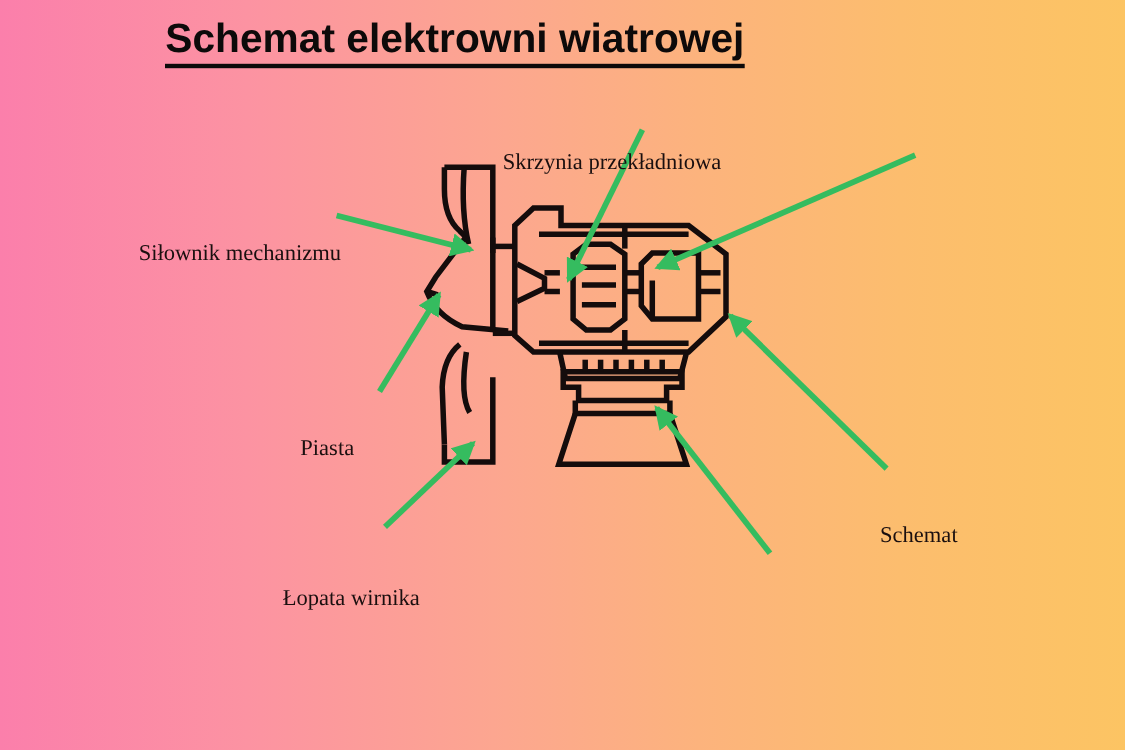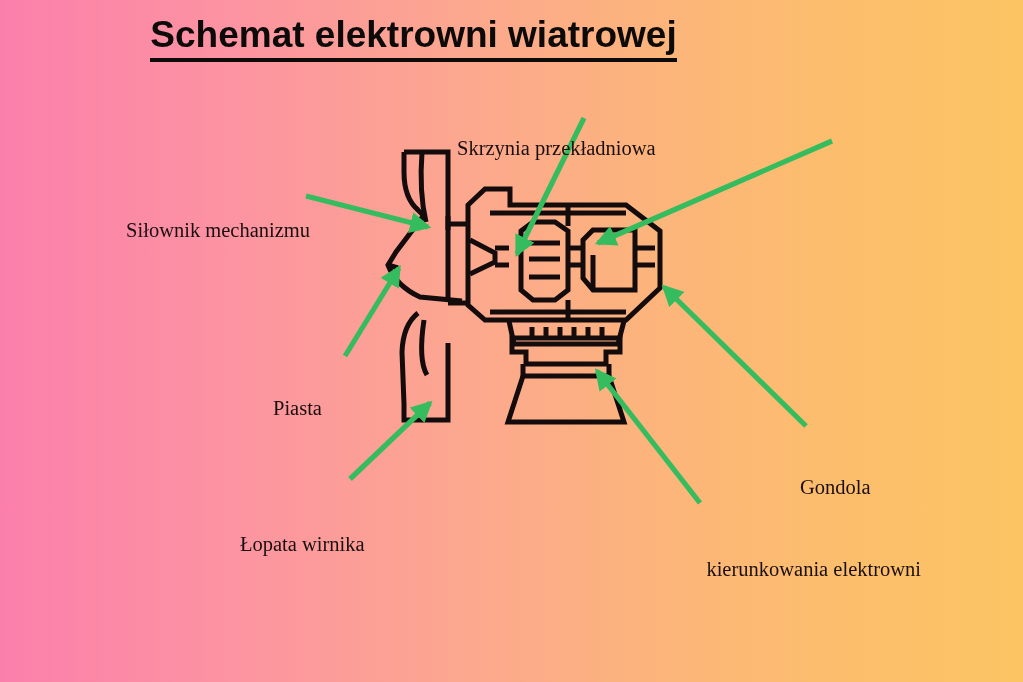--- a/index.html
+++ b/index.html
@@ -146,24 +146,23 @@
 
   <div class="label c" style="left:70px; top:168px; width:240px;">
     <div>Siłownik mechanizmu</div>
   </div>
 
   <div class="label" style="left:273px; top:346px;">
     <div>Piasta</div>
   </div>
 
   <div class="label" style="left:800px; top:425px;">
-    <div>Gondola</div>
+    <div>Schemat</div>
   </div>
 
-  <div class="label" style="left:240px; top:482px;">
+  <div class="label" style="left:257px; top:482px;">
     <div>Łopata wirnika</div>
   </div>
 
   <div class="label c" style="left:646px; top:507px; width:275px;">
-    <div>kierunkowania elektrowni</div>
   </div>
 
 </div>
 
 </body></html>

